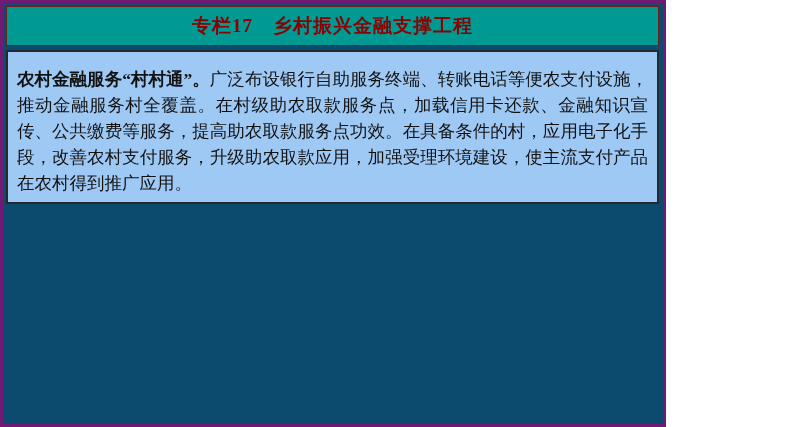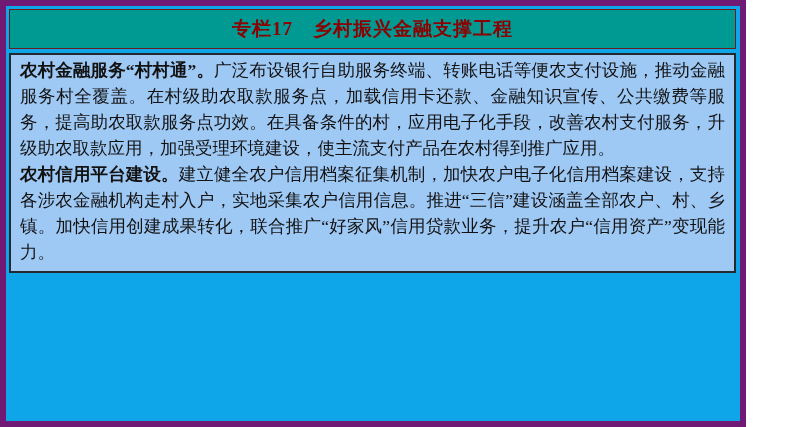--- a/index.html
+++ b/index.html
@@ -1,54 +1,53 @@
 <!DOCTYPE html>
 <html><head>
 <meta charset="utf-8">
 <style>
   html,body{margin:0;padding:0;background:#ffffff;}
   .page{
-    width:746px;height:427px;box-sizing:border-box;
-    border:6px solid #701a75;
-    background:#0ea5e9;
+    width:666px;height:427px;box-sizing:border-box;
+    border:3px solid #701a75;
+    background:#0c4a6e;
     padding:3px 4px 0 3px;
     font-family:"Liberation Serif","DejaVu Serif",serif;
   }
   .column-header{
     box-sizing:border-box;
     height:40px;
     background:#009a93;
     border:1px solid #6b1c1c;
     display:flex;align-items:center;justify-content:center;
     color:#8b0000;
     font-weight:bold;
     font-size:19px;
     letter-spacing:1px;
     margin-bottom:4px;
   }
   .body-box{
     box-sizing:border-box;
     background:#9fc9f5;
     border:2px solid #24292e;
-    padding:2px 9px 6px 9px;
+    padding:14px 9px 6px 9px;
     color:#121212;
     font-size:17.5px;
     line-height:26px;
     text-align:justify;
   }
   .body-box p{
     margin:0;
     text-justify:inter-ideograph;
   }
   .lead{font-weight:bold;}
 </style>
 </head>
 <body>
 
 <div class="page">
   <div class="column-header">
     <span>专栏17　乡村振兴金融支撑工程</span>
   </div>
   <div class="body-box">
     <p><span class="lead">农村金融服务“村村通”。</span><span>广泛布设银行自助服务终端、转账电话等便农支付设施，推动金融服务村全覆盖。在村级助农取款服务点，加载信用卡还款、金融知识宣传、公共缴费等服务，提高助农取款服务点功效。在具备条件的村，应用电子化手段，改善农村支付服务，升级助农取款应用，加强受理环境建设，使主流支付产品在农村得到推广应用。</span></p>
-    <p><span class="lead">农村信用平台建设。</span><span>建立健全农户信用档案征集机制，加快农户电子化信用档案建设，支持各涉农金融机构走村入户，实地采集农户信用信息。推进“三信”建设涵盖全部农户、村、乡镇。加快信用创建成果转化，联合推广“好家风”信用贷款业务，提升农户“信用资产”变现能力。</span></p>
   </div>
 </div>
 
 </body></html>

